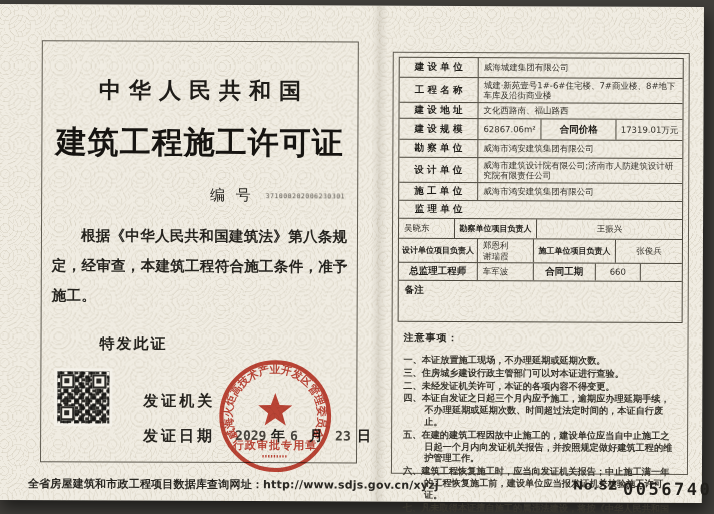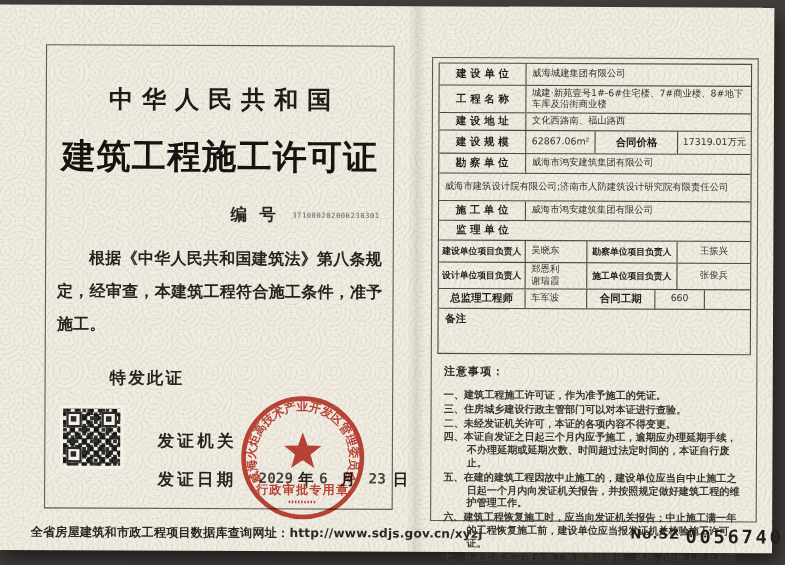--- a/index.html
+++ b/index.html
@@ -24,21 +24,21 @@
 
   
   .lframe { position:absolute; left:42px; top:36px; width:317px; height:422px;
     border:1px solid #5e5a50; }
   .country { margin-top:34px; text-align:center; font-weight:bold; font-size:22px;
     letter-spacing:8px; text-indent:8px; color:#1e1c18; }
   .doc-title { margin-top:16px; text-align:center; font-weight:bold; font-size:31px;
     letter-spacing:1px; color:#161411; }
   .serial-row { display:flex; align-items:center; justify-content:flex-end;
     margin-top:22px; padding-right:12px; }
-  .serial-label { font-weight:bold; font-size:15px; letter-spacing:3px; }
+  .serial-label { font-weight:normal; font-size:15px; letter-spacing:3px; }
   .serial-no { margin-left:12px; font-size:6.5px; color:#55514a; letter-spacing:.5px;
     font-family:"DejaVu Sans Mono", monospace; filter:blur(.3px); }
   .statement { margin:16px 8px 0 10px; font-weight:bold; font-size:14.5px;
     line-height:30px; text-indent:2em; letter-spacing:.3px; }
   .grant { margin-top:24px; margin-left:58px; font-weight:bold; font-size:15px; letter-spacing:2px; }
 
   .qr { position:absolute; left:13px; top:327px; width:58px; height:58px; padding:3px;
     background:#f4f1e9; }
   .qr-bits { width:100%; height:100%;
     background-image:
@@ -183,34 +183,34 @@
             <div class="tc lab w75" style="flex:0 0 75px">合同价格</div>
             <div class="tc val cen">17319.01万元</div>
           </div>
 
           <div class="trow h18">
             <div class="tc lab">勘 察 单 位</div>
             <div class="tc val">威海市鸿安建筑集团有限公司</div>
           </div>
 
           <div class="trow h25">
+            <div class="tc lab">设 计 单 位</div>
             <div class="tc val">威海市建筑设计院有限公司;济南市人防建筑设计研究院有限责任公司</div>
           </div>
 
           <div class="trow h18">
             <div class="tc lab">施 工 单 位</div>
             <div class="tc val">威海市鸿安建筑集团有限公司</div>
           </div>
 
           <div class="trow h18">
             <div class="tc lab">监 理 单 位</div>
           </div>
 
           <div class="trow h20">
-            <div class="tc lab small">建设单位项目负责人</div>
             <div class="tc val w56">吴晓东</div>
             <div class="tc lab small w82" style="flex:0 0 82px">勘察单位项目负责人</div>
             <div class="tc val cen">王振兴</div>
           </div>
 
           <div class="trow h24">
             <div class="tc lab small">设计单位项目负责人</div>
             <div class="tc val pre w56">郑恩利
 谢瑞霞</div>
             <div class="tc lab small w82" style="flex:0 0 82px">施工单位项目负责人</div>
@@ -225,21 +225,21 @@
             <div class="tc val"></div>
           </div>
 
           <div class="trow h40">
             <div class="tc remark-cell" style="flex:1 1 auto; border-right:none">备注</div>
           </div>
         </div>
 
         <div class="notes">
           <div class="notes-title">注意事项：</div>
-          <div class="note-item">一、建筑工程施工许可证，作为准予施工的凭证。</div>
+          <div class="note-item">一、本证放置施工现场，不办理延期或延期次数。</div>
           <div class="note-item">三、住房城乡建设行政主管部门可以对本证进行查验。</div>
           <div class="note-item">二、未经发证机关许可，本证的各项内容不得变更。</div>
           <div class="note-item">四、本证自发证之日起三个月内应予施工，逾期应办理延期手续，不办理延期或延期次数、时间超过法定时间的，本证自行废止。</div>
           <div class="note-item">五、在建的建筑工程因故中止施工的，建设单位应当自中止施工之日起一个月内向发证机关报告，并按照规定做好建筑工程的维护管理工作。</div>
           <div class="note-item">六、建筑工程恢复施工时，应当向发证机关报告；中止施工满一年的工程恢复施工前，建设单位应当报发证机关核验施工许可证。</div>
           <div class="note-item">七、凡未取得本证擅自施工的属违法建设，将按《中华人民共和国建筑法》的规定予以处罚。</div>
         </div>
       </div>
 
       <div class="docno">

